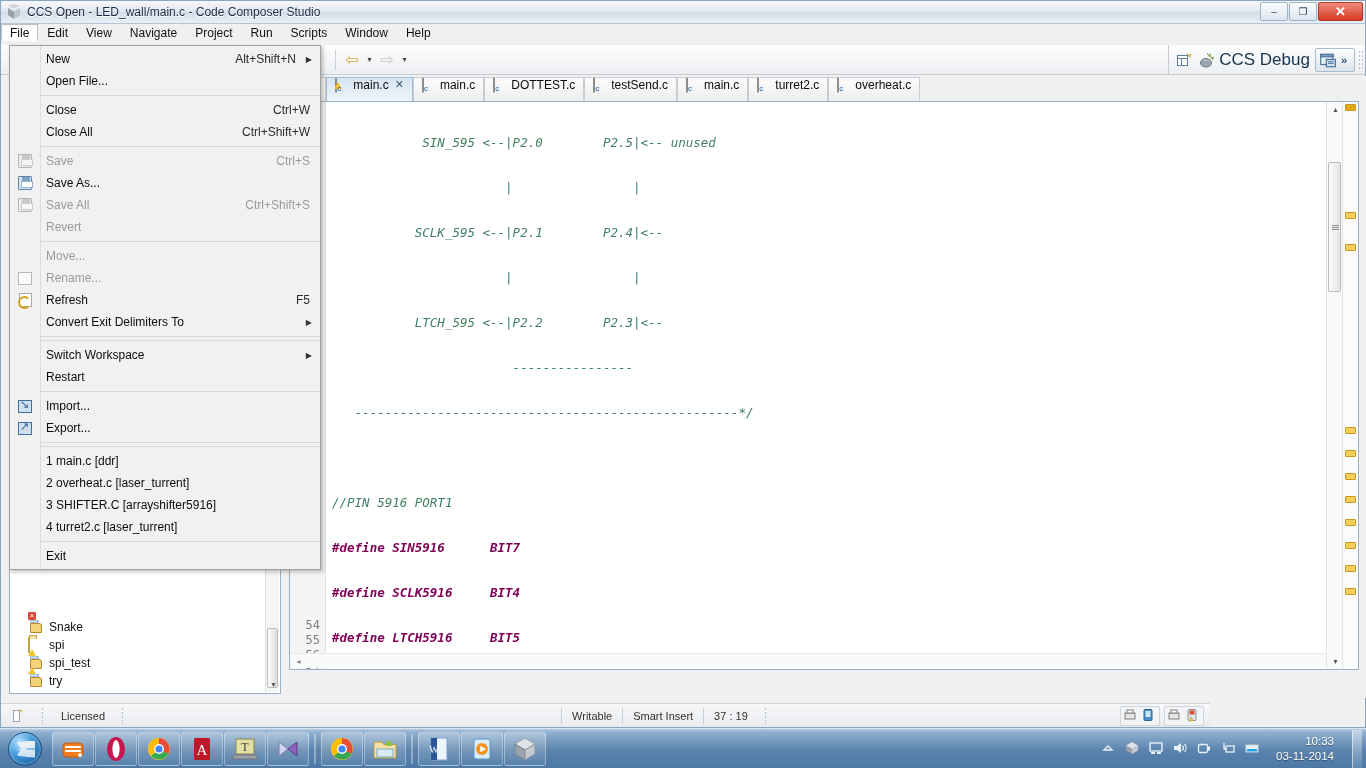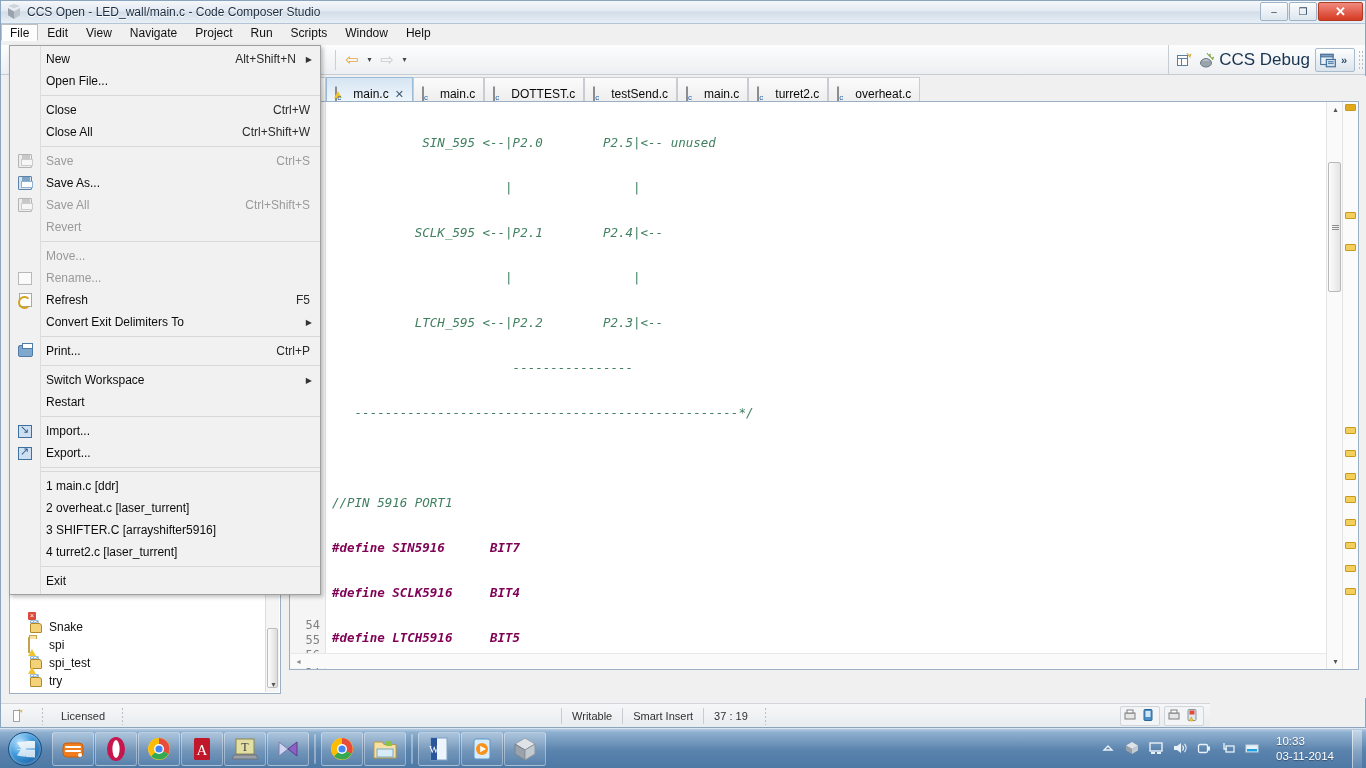--- a/index.html
+++ b/index.html
@@ -149,21 +149,21 @@
   
   #editor-area {
     position: absolute; left: 288px; top: 0; width: 1070px; height: 620px;
   }
   #tabbar {
     height: 25px; display: flex; align-items: flex-end;
     background: #f0f0f0;
     position: relative; left: 0;
   }
   .etab {
-    height: 24px; display: flex; align-items: flex-end;
+    height: 24px; display: flex; align-items: flex-start;
     padding: 0 8px; margin-right: 0px;
     font-size: 12px; color: #0a0a0a;
     background: linear-gradient(#fbfbfb,#eeeeee);
     border: 1px solid #c9cdd1; border-bottom: none;
     white-space: nowrap;
   }
   .etab.active {
     background: linear-gradient(#d6e5f3,#eef5fb);
     border-color: #9dbcd8;
     font-weight: normal;
@@ -352,21 +352,21 @@
     background: linear-gradient(rgba(255,255,255,0.28), rgba(255,255,255,0.06));
   }
   .tb-divider { width: 2px; height: 30px; background: rgba(255,255,255,0.35); margin: 0 3px; border-radius: 1px; }
   .appicon { width: 28px; height: 28px; position: relative; }
 
   #tray {
     margin-left: auto; display: flex; align-items: center; gap: 6px; padding-right: 4px; height: 40px;
   }
   .tray-ico { width: 18px; height: 18px; position: relative; color: #eaf2fa; }
   #clock {
-    color: #fff; font-size: 11.5px; text-align: left; line-height: 15px;
+    color: #fff; font-size: 11.5px; text-align: right; line-height: 15px;
     padding: 0 8px; text-shadow: 0 1px 1px rgba(0,0,0,0.4);
   }
   #showdesk {
     width: 10px; height: 38px; margin-left: 4px;
     background: linear-gradient(rgba(255,255,255,0.45), rgba(255,255,255,0.12));
     border-left: 1px solid rgba(255,255,255,0.55);
   }
 
   
   .cube { width:16px;height:16px;position:relative; }
@@ -719,27 +719,20 @@
         <span class="fm-label">Refresh</span>
         <span class="fm-accel">F5</span>
       </div>
       <div class="fm-row">
         <span class="fm-icon"></span>
         <span class="fm-label">Convert Exit Delimiters To</span>
         <span class="fm-sub" style="margin-left:auto">▶</span>
       </div>
       <div class="fm-sep"></div>
 
-      <div class="fm-row">
-        <span class="fm-icon">
-            <span class="ico-print"></span>
-          </span>
-        <span class="fm-label">Print...</span>
-        <span class="fm-accel">Ctrl+P</span>
-      </div>
       <div class="fm-sep"></div>
 
       <div class="fm-row">
         <span class="fm-icon"></span>
         <span class="fm-label">Switch Workspace</span>
         <span class="fm-sub" style="margin-left:auto">▶</span>
       </div>
       <div class="fm-row">
         <span class="fm-icon"></span>
         <span class="fm-label">Restart</span>

